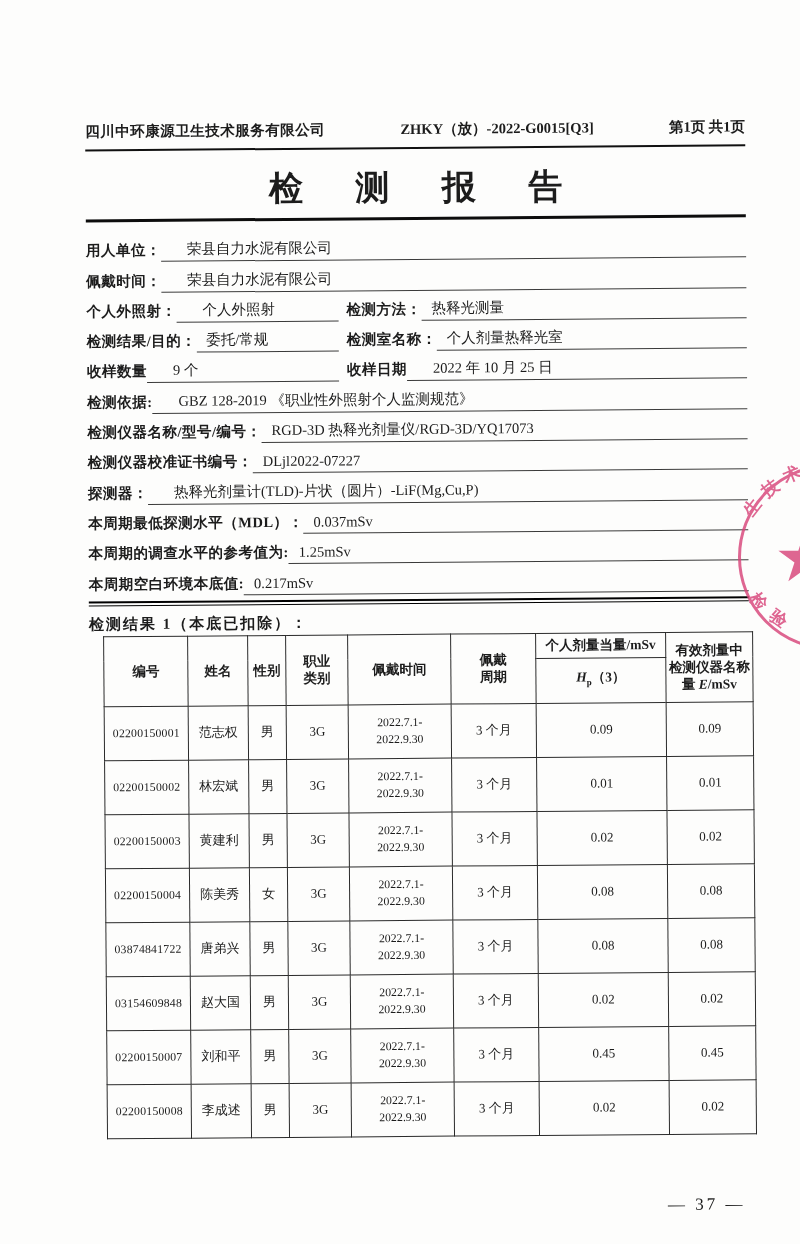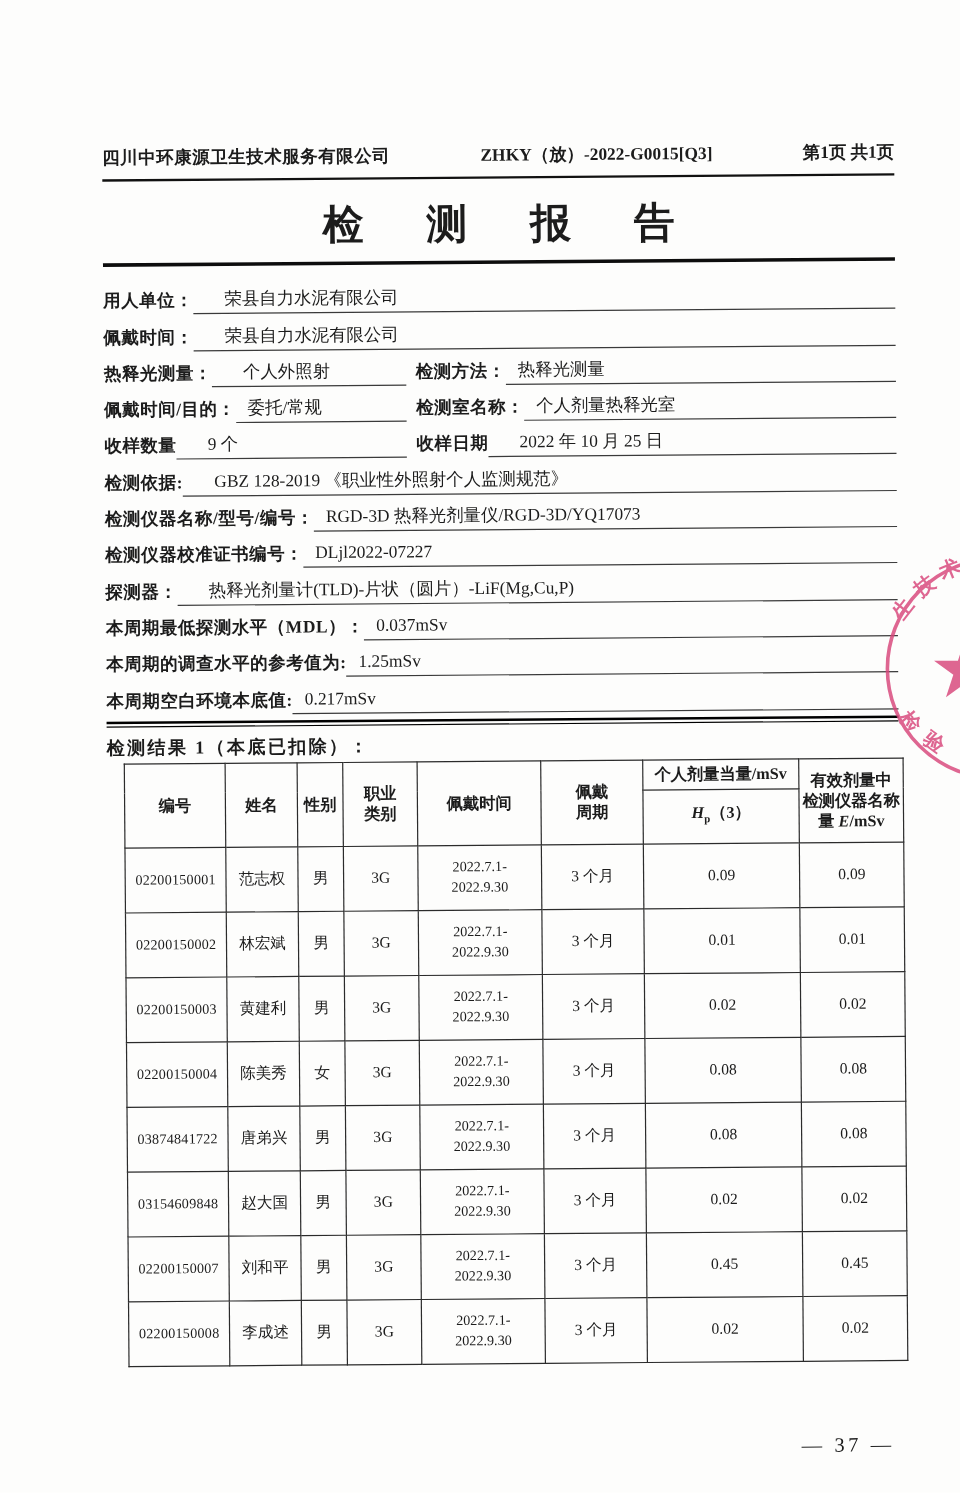--- a/index.html
+++ b/index.html
@@ -82,32 +82,32 @@
           <span class="f-value">荣县自力水泥有限公司</span>
         </div>
 
         <div class="field-row">
           <span class="f-label">佩戴时间：</span>
           <span class="f-value">荣县自力水泥有限公司</span>
         </div>
 
         <div class="field-row">
           <span class="f-group-left">
-            <span class="f-label">热释光测量：</span>
+            <span class="f-label">个人外照射：</span>
             <span class="f-value">个人外照射</span>
           </span>
           <span class="f-group-right">
             <span class="f-label">检测方法：</span>
             <span class="f-value tight">热释光测量</span>
           </span>
         </div>
 
         <div class="field-row">
           <span class="f-group-left">
-            <span class="f-label">佩戴时间/目的：</span>
+            <span class="f-label">检测结果/目的：</span>
             <span class="f-value tight">委托/常规</span>
           </span>
           <span class="f-group-right">
             <span class="f-label">检测室名称：</span>
             <span class="f-value tight">个人剂量热释光室</span>
           </span>
         </div>
 
         <div class="field-row">
           <span class="f-group-left">

